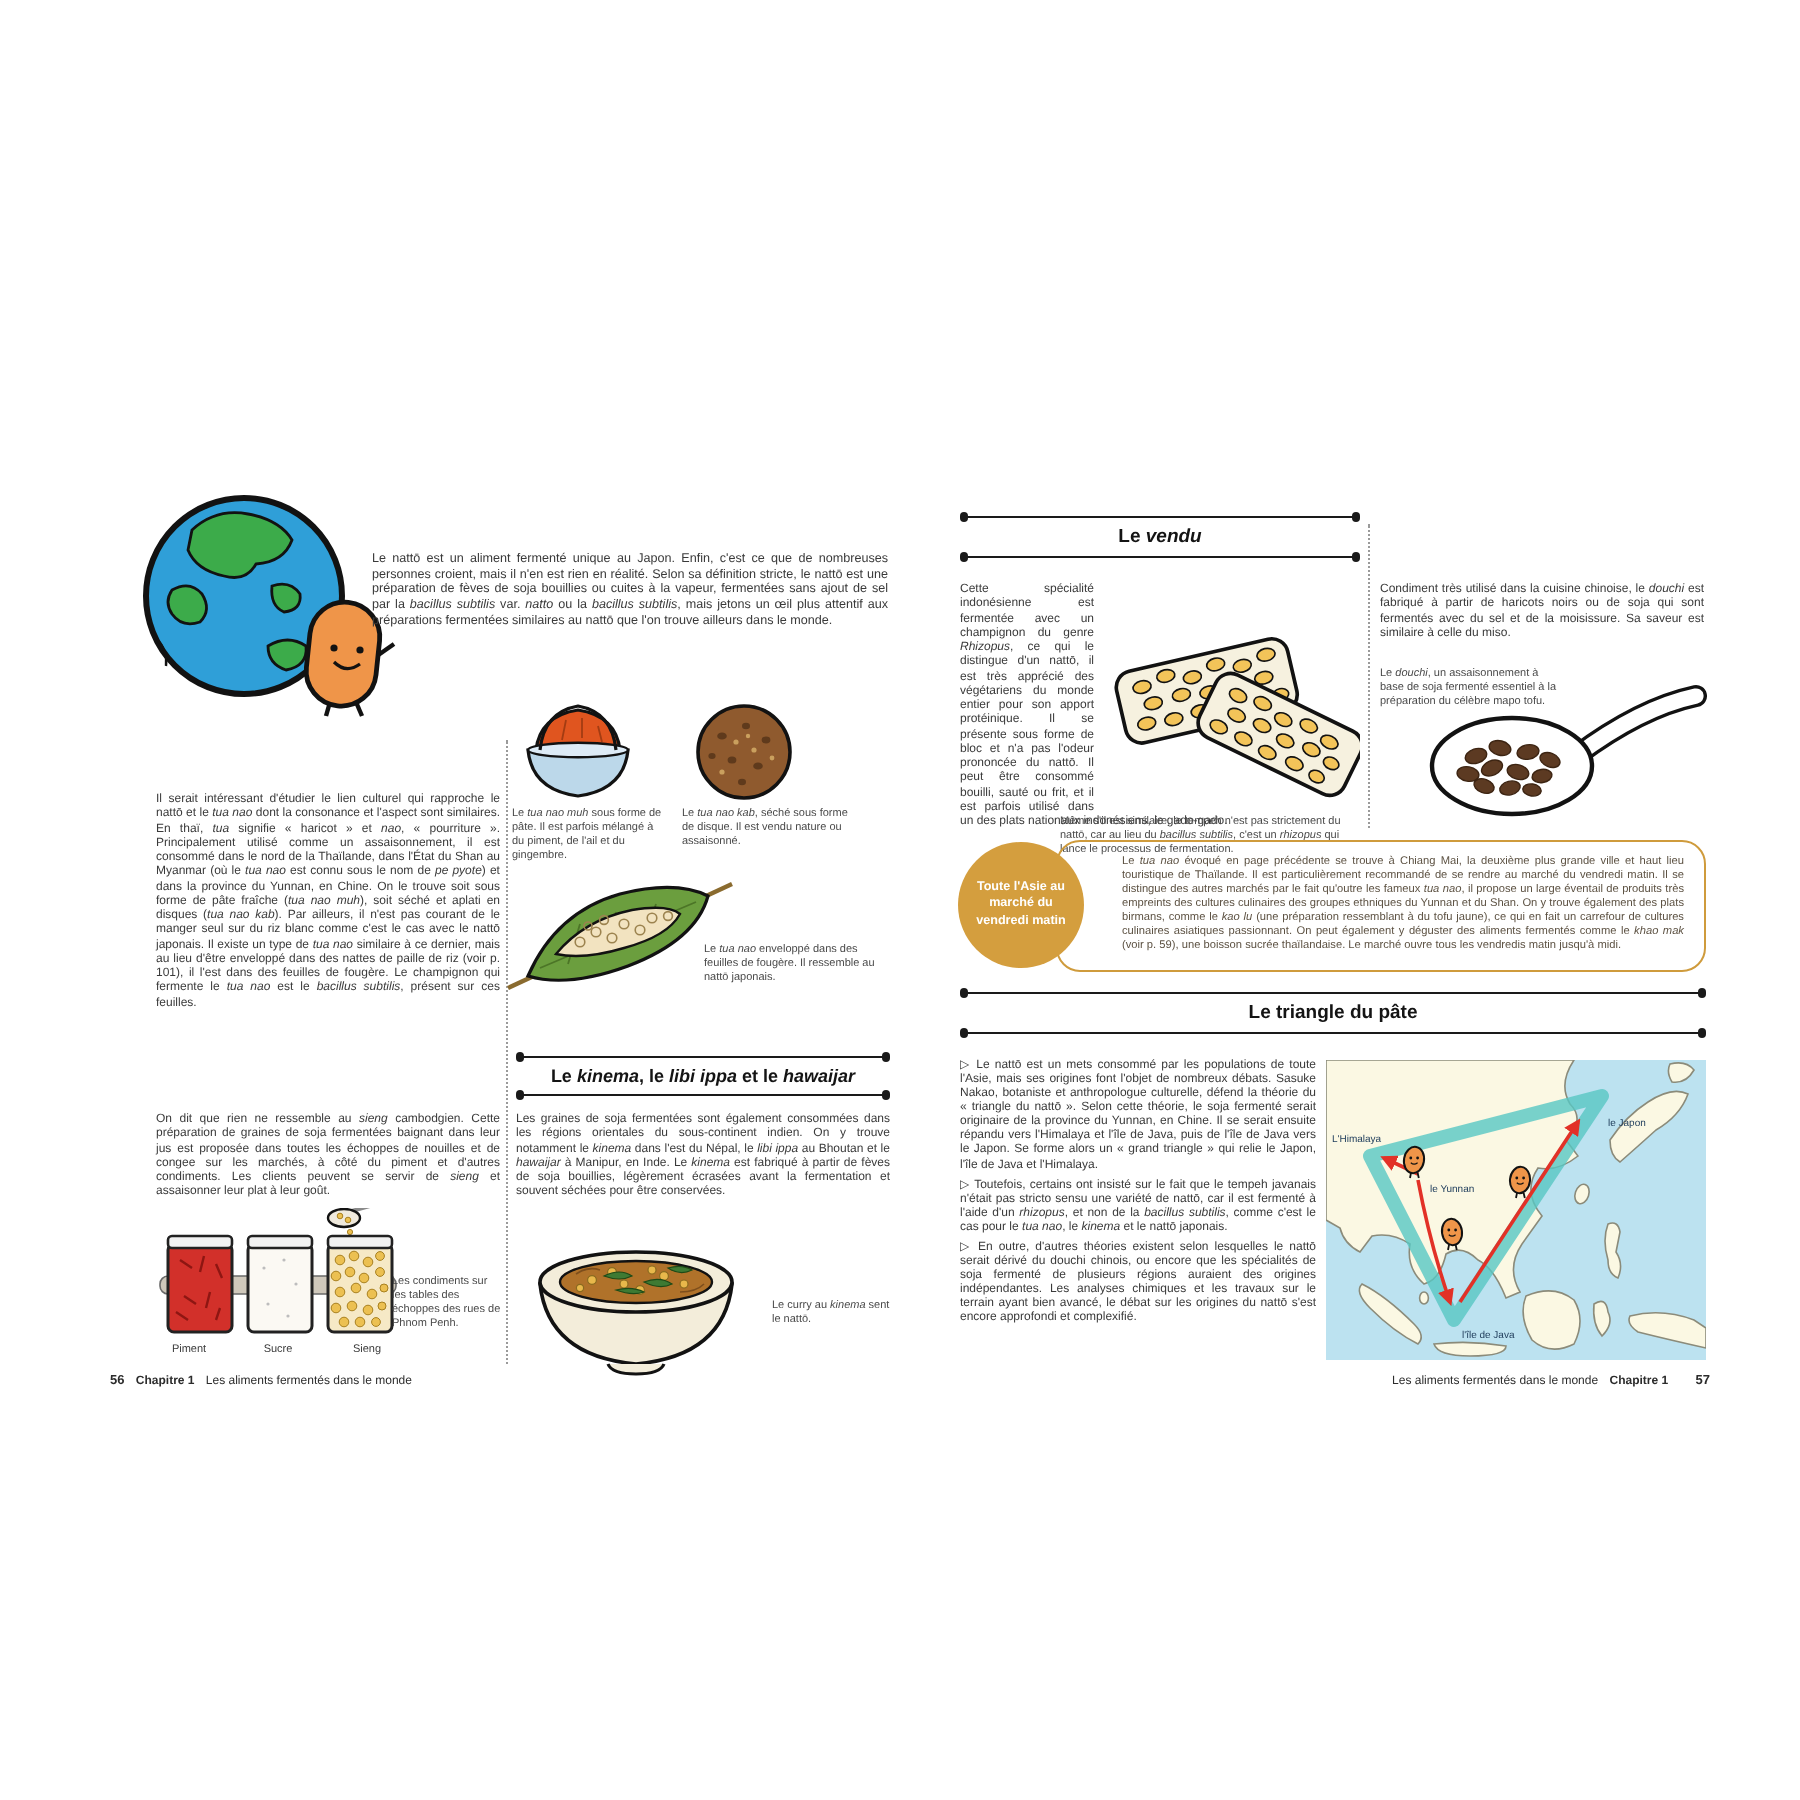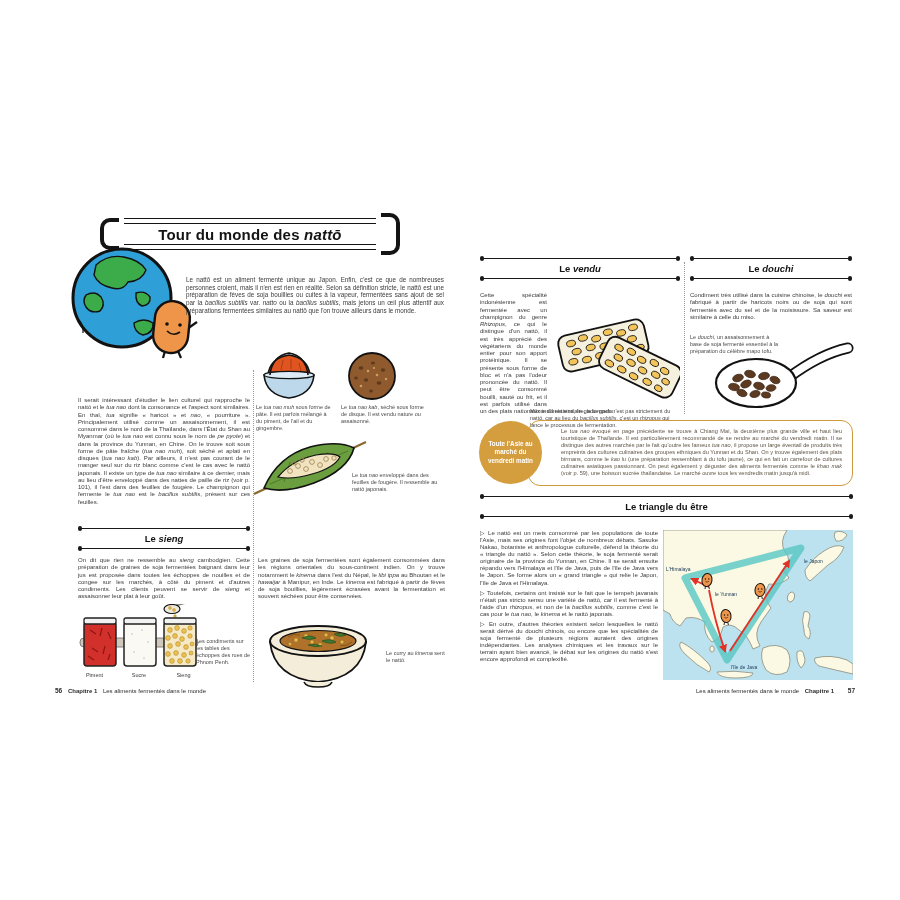--- a/index.html
+++ b/index.html
@@ -45,27 +45,20 @@
   .tempeh-float{float:right;width:128px;height:102px;margin:10px 0 2px 5px;}
   .jar-labels{position:absolute;display:flex;width:122px;justify-content:space-between;
     font-size:5.5px;color:#3a3a3a;text-align:center;}
   .jar-labels span{width:33px;}
 </style>
 </head>
 <body>
 
 <div id="spread">
 
-  <div class="title-frame">
-    <span class="bracket b-left"></span>
-    <span class="bracket b-right"></span>
-    <div class="dbl top"></div>
-    <div class="dbl bottom"></div>
-    <div class="page-title">Tour du monde des <i>nattō</i></div>
-  </div>
 
   <svg class="abs" style="left:68px;top:245px;width:132px;height:114px" viewBox="0 0 132 114">
     <circle cx="54" cy="53" r="49" fill="#2f9fd8" stroke="#121212" stroke-width="3"></circle>
     <path d="M28 20 Q40 9 56 12 Q72 15 78 25 Q74 36 60 37 Q55 46 44 43 Q30 40 26 30 Z" fill="#3cab4a" stroke="#121212" stroke-width="1.4"></path>
     <path d="M18 50 Q27 45 33 52 Q38 60 32 66 Q23 69 18 62 Q14 56 18 50 Z" fill="#3cab4a" stroke="#121212" stroke-width="1.4"></path>
     <path d="M68 48 Q77 45 82 52 Q83 60 74 61 Q67 58 68 48 Z" fill="#3cab4a" stroke="#121212" stroke-width="1.4"></path>
     <path d="M66 78 Q76 72 85 78 Q86 88 75 90 Q66 87 66 78 Z" fill="#3cab4a" stroke="#121212" stroke-width="1.4"></path>
     <path d="M10 74 Q16 80 15 88" fill="none" stroke="#121212" stroke-width="1.2"></path>
     <g>
       <line x1="97" y1="106" x2="95" y2="113" stroke="#121212" stroke-width="2.2"></line>
@@ -126,25 +119,20 @@
       <circle cx="62" cy="32" r="2.4"></circle>
         <circle cx="70" cy="35" r="2.4"></circle>
         <circle cx="76" cy="29" r="2.4"></circle>
       <circle cx="52" cy="30" r="2.2"></circle>
         <circle cx="84" cy="28" r="2.2"></circle>
         <circle cx="44" cy="33" r="2"></circle>
     </g>
   </svg>
   <div class="abs caption" style="left:352px;top:472px;width:88px;">Le <i>tua nao</i> enveloppé dans des feuilles de fougère. Il ressemble au nattō japonais.</div>
 
-  <div class="sec-head" style="left:78px;top:528px;width:172px;">
-    <div class="rule"></div>
-    <div class="sec-title">Le <i>sieng</i></div>
-    <div class="rule"></div>
-  </div>
   <div class="abs body-txt" style="left:78px;top:557px;width:172px;">On dit que rien ne ressemble au <i>sieng</i> cambodgien. Cette préparation de graines de soja fermentées baignant dans leur jus est proposée dans toutes les échoppes de nouilles et de congee sur les marchés, à côté du piment et d'autres condiments. Les clients peuvent se servir de <i>sieng</i> et assaisonner leur plat à leur goût.</div>
 
   <svg class="abs" style="left:78px;top:604px;width:122px;height:66px" viewBox="0 0 122 66">
     <line x1="96" y1="2" x2="118" y2="-4" stroke="#8a8a8a" stroke-width="2"></line>
     <ellipse cx="94" cy="5" rx="8" ry="4.5" fill="#efe9dc" stroke="#121212" stroke-width="1.2"></ellipse>
     <circle cx="92" cy="4" r="1.4" fill="#ecc051" stroke="#a8801f" stroke-width="0.5"></circle>
     <circle cx="96" cy="6" r="1.4" fill="#ecc051" stroke="#a8801f" stroke-width="0.5"></circle>
     <circle cx="97" cy="12" r="1.3" fill="#ecc051" stroke="#a8801f" stroke-width="0.5"></circle>
     <circle cx="99" cy="17" r="1.3" fill="#ecc051" stroke="#a8801f" stroke-width="0.5"></circle>
     <rect x="2" y="34" width="118" height="9" rx="4" fill="#cfc8bb" stroke="#6a6a6a" stroke-width="0.8"></rect>
@@ -188,20 +176,25 @@
       <rect x="86" y="14" width="32" height="6" rx="2" fill="#f2f2f2" stroke="#222" stroke-width="1.3"></rect>
     </g>
   </svg>
   <div class="jar-labels" style="left:78px;top:672px;">
     <span>Piment</span>
     <span>Sucre</span>
     <span>Sieng</span>
   </div>
   <div class="abs caption" style="left:196px;top:638px;width:56px;">Les condiments sur les tables des échoppes des rues de Phnom Penh.</div>
 
+  <div class="sec-head" style="left:258px;top:528px;width:187px;">
+    <div class="rule"></div>
+    <div class="sec-title small">Le <i>kinema</i>, le <i>libi ippa</i> et le <i>hawaijar</i></div>
+    <div class="rule"></div>
+  </div>
   <div class="abs body-txt" style="left:258px;top:557px;width:187px;">Les graines de soja fermentées sont également consommées dans les régions orientales du sous-continent indien. On y trouve notamment le <i>kinema</i> dans l'est du Népal, le <i>libi ippa</i> au Bhoutan et le <i>hawaijar</i> à Manipur, en Inde. Le <i>kinema</i> est fabriqué à partir de fèves de soja bouillies, légèrement écrasées avant la fermentation et souvent séchées pour être conservées.</div>
 
   <svg class="abs" style="left:262px;top:612px;width:112px;height:78px" viewBox="0 0 112 78">
     <path d="M8 30 Q12 66 56 70 Q100 66 104 30 Z" fill="#f3edda" stroke="#121212" stroke-width="1.8"></path>
     <path d="M42 70 Q44 75 56 75 Q68 75 70 70" fill="#f3edda" stroke="#121212" stroke-width="1.6"></path>
     <ellipse cx="56" cy="29" rx="48" ry="15" fill="#f3edda" stroke="#121212" stroke-width="1.8"></ellipse>
     <ellipse cx="56" cy="29" rx="38" ry="10.5" fill="#b0722a" stroke="#121212" stroke-width="1.2"></ellipse>
     <g fill="#e8b84b" stroke="#8a6a1f" stroke-width="0.6">
       <circle cx="34" cy="28" r="2.2"></circle>
         <circle cx="44" cy="24" r="2.2"></circle>
@@ -277,25 +270,20 @@
             <ellipse cx="124" cy="81" rx="4.4" ry="3.2"></ellipse>
         </g>
       </g>
     </svg>
     <span>Cette spécialité indonésienne est fermentée avec un champignon du genre <i>Rhizopus</i>, ce qui le distingue d'un nattō, il est très apprécié des végétariens du monde entier pour son apport protéinique. Il se présente sous forme de bloc et n'a pas l'odeur prononcée du nattō. Il peut être consommé bouilli, sauté ou frit, et il est parfois utilisé dans un des plats nationaux indonésiens, le gado-gado.</span>
   </div>
   <div class="abs caption" style="left:530px;top:408px;width:150px;">Même s'il est similaire, le tempeh n'est pas strictement du nattō, car au lieu du <i>bacillus subtilis</i>, c'est un <i>rhizopus</i> qui lance le processus de fermentation.</div>
 
   <div class="vdots" style="left:684px;top:262px;height:152px;"></div>
 
-  <div class="sec-head" style="left:690px;top:258px;width:162px;">
-    <div class="rule"></div>
-    <div class="sec-title">Le <i>douchi</i></div>
-    <div class="rule"></div>
-  </div>
   <div class="abs body-txt" style="left:690px;top:292px;width:162px;">Condiment très utilisé dans la cuisine chinoise, le <i>douchi</i> est fabriqué à partir de haricots noirs ou de soja qui sont fermentés avec du sel et de la moisissure. Sa saveur est similaire à celle du miso.</div>
   <div class="abs caption" style="left:690px;top:334px;width:92px;">Le <i>douchi</i>, un assaisonnement à base de soja fermenté essentiel à la préparation du célèbre mapo tofu.</div>
 
   <svg class="abs" style="left:712px;top:336px;width:142px;height:76px" viewBox="0 0 142 76">
     <path d="M76 42 Q108 18 136 12" fill="none" stroke="#121212" stroke-width="11" stroke-linecap="round"></path>
     <path d="M76 42 Q108 18 136 12" fill="none" stroke="#ffffff" stroke-width="7.6" stroke-linecap="round"></path>
     <ellipse cx="44" cy="47" rx="40" ry="24" fill="#ffffff" stroke="#121212" stroke-width="2.2"></ellipse>
     <g fill="#5c3a22" stroke="#3c2412" stroke-width="0.7">
       <ellipse cx="26" cy="42" rx="5.5" ry="3.6" transform="rotate(-18 26 42)"></ellipse>
       <ellipse cx="38" cy="38" rx="5.5" ry="3.6" transform="rotate(14 38 38)"></ellipse>
@@ -311,21 +299,21 @@
     </g>
   </svg>
 
   <div class="callout-box">
     <div class="callout-txt">Le <i>tua nao</i> évoqué en page précédente se trouve à Chiang Mai, la deuxième plus grande ville et haut lieu touristique de Thaïlande. Il est particulièrement recommandé de se rendre au marché du vendredi matin. Il se distingue des autres marchés par le fait qu'outre les fameux <i>tua nao</i>, il propose un large éventail de produits très empreints des cultures culinaires des groupes ethniques du Yunnan et du Shan. On y trouve également des plats birmans, comme le <i>kao lu</i> (une préparation ressemblant à du tofu jaune), ce qui en fait un carrefour de cultures culinaires asiatiques passionnant. On peut également y déguster des aliments fermentés comme le <i>khao mak</i> (voir p. 59), une boisson sucrée thaïlandaise. Le marché ouvre tous les vendredis matin jusqu'à midi.</div>
   </div>
   <div class="badge">Toute l'Asie au marché du vendredi matin</div>
 
   <div class="sec-head" style="left:480px;top:496px;width:373px;">
     <div class="rule"></div>
-    <div class="sec-title">Le triangle du être</div>
+    <div class="sec-title">Le triangle du pâte</div>
     <div class="rule"></div>
   </div>
   <div class="abs tri-txt" style="left:480px;top:530px;width:178px;">
     <p>▷ Le nattō est un mets consommé par les populations de toute l'Asie, mais ses origines font l'objet de nombreux débats. Sasuke Nakao, botaniste et anthropologue culturelle, défend la théorie du « triangle du nattō ». Selon cette théorie, le soja fermenté serait originaire de la province du Yunnan, en Chine. Il se serait ensuite répandu vers l'Himalaya et l'île de Java, puis de l'île de Java vers le Japon. Se forme alors un « grand triangle » qui relie le Japon, l'île de Java et l'Himalaya.</p>
     <p>▷ Toutefois, certains ont insisté sur le fait que le tempeh javanais n'était pas stricto sensu une variété de nattō, car il est fermenté à l'aide d'un <i>rhizopus</i>, et non de la <i>bacillus subtilis</i>, comme c'est le cas pour le <i>tua nao</i>, le <i>kinema</i> et le nattō japonais.</p>
     <p>▷ En outre, d'autres théories existent selon lesquelles le nattō serait dérivé du douchi chinois, ou encore que les spécialités de soja fermenté de plusieurs régions auraient des origines indépendantes. Les analyses chimiques et les travaux sur le terrain ayant bien avancé, le débat sur les origines du nattō s'est encore approfondi et complexifié.</p>
   </div>
 
   <svg class="abs" style="left:663px;top:530px;width:190px;height:150px" viewBox="0 0 190 150">
     <rect x="0" y="0" width="190" height="150" fill="#bce2f0"></rect>

